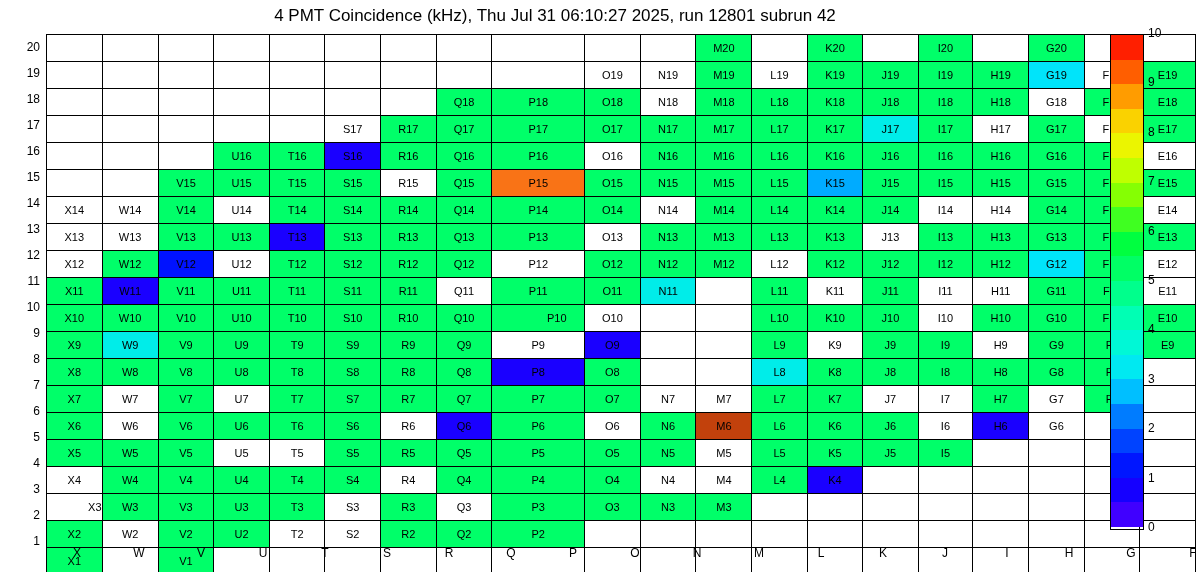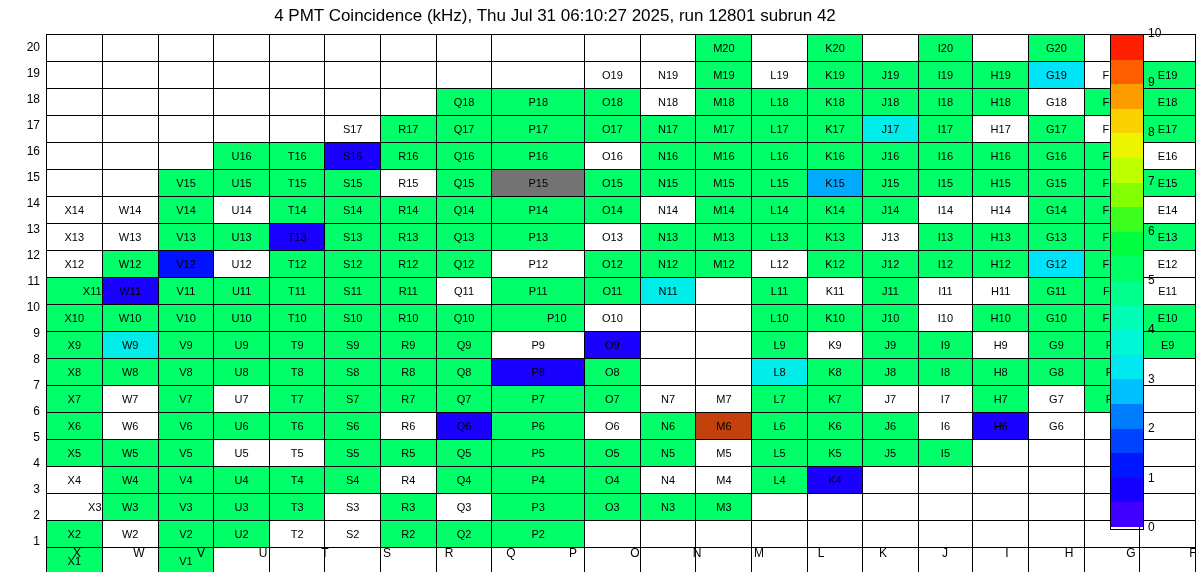--- a/index.html
+++ b/index.html
@@ -160,21 +160,21 @@
           </tr>
           <tr>
             <td style="background: rgb(255, 255, 255);"></td>
             <td style="background: rgb(255, 255, 255);"></td>
             <td style="background: rgb(0, 255, 105);">V15</td>
             <td style="background: rgb(0, 255, 105);">U15</td>
             <td style="background: rgb(0, 255, 105);">T15</td>
             <td style="background: rgb(0, 255, 105);">S15</td>
             <td style="background: rgb(255, 255, 255);">R15</td>
             <td style="background: rgb(0, 255, 105);">Q15</td>
-            <td style="background: #737373;">P15</td>
+            <td style="background: #f97316;">P15</td>
             <td style="background: rgb(0, 255, 105);">O15</td>
             <td style="background: rgb(0, 255, 105);">N15</td>
             <td style="background: rgb(0, 255, 105);">M15</td>
             <td style="background: rgb(0, 255, 105);">L15</td>
             <td style="background: rgb(0, 171, 255);">K15</td>
             <td style="background: rgb(0, 255, 105);">J15</td>
             <td style="background: rgb(0, 255, 105);">I15</td>
             <td style="background: rgb(0, 255, 105);">H15</td>
             <td style="background: rgb(0, 255, 105);">G15</td>
             <td style="background: rgb(0, 255, 105);">F15</td>
@@ -240,21 +240,21 @@
             <td style="background: rgb(255, 255, 255);">L12</td>
             <td style="background: rgb(0, 255, 105);">K12</td>
             <td style="background: rgb(0, 255, 105);">J12</td>
             <td style="background: rgb(0, 255, 105);">I12</td>
             <td style="background: rgb(0, 255, 105);">H12</td>
             <td style="background: rgb(0, 228, 250);">G12</td>
             <td style="background: rgb(0, 255, 105);">F12</td>
             <td style="background: rgb(255, 255, 255);">E12</td>
           </tr>
           <tr>
-            <td style="background: rgb(0, 255, 105); text-align: right;">X11</td>
+            <td style="background: rgb(0, 255, 105);">X11</td>
             <td style="background: rgb(26, 0, 255);">W11</td>
             <td style="background: rgb(0, 255, 105);">V11</td>
             <td style="background: rgb(0, 255, 105);">U11</td>
             <td style="background: rgb(0, 255, 105);">T11</td>
             <td style="background: rgb(0, 255, 105);">S11</td>
             <td style="background: rgb(0, 255, 105);">R11</td>
             <td style="background: rgb(255, 255, 255);">Q11</td>
             <td style="background: rgb(0, 255, 105);">P11</td>
             <td style="background: rgb(0, 255, 105);">O11</td>
             <td style="background: rgb(0, 237, 233);">N11</td>

